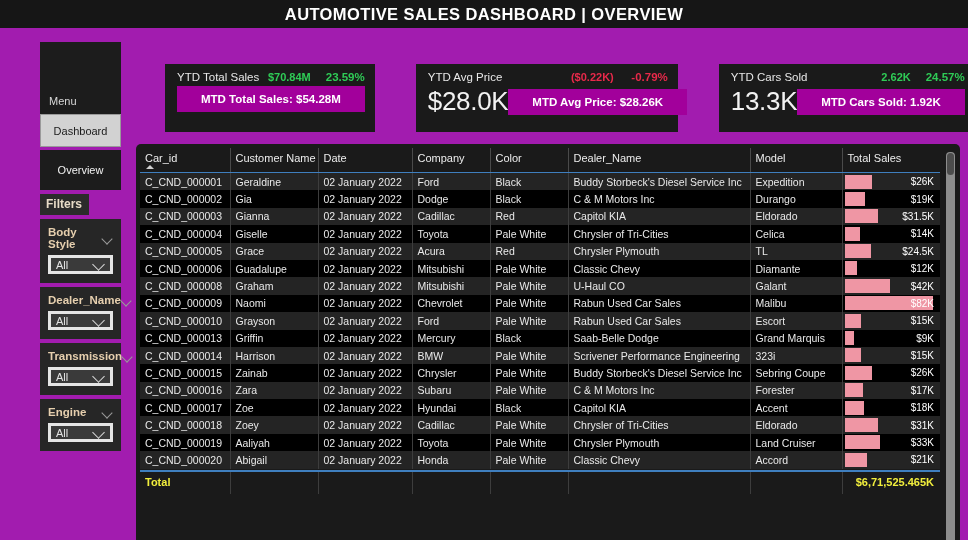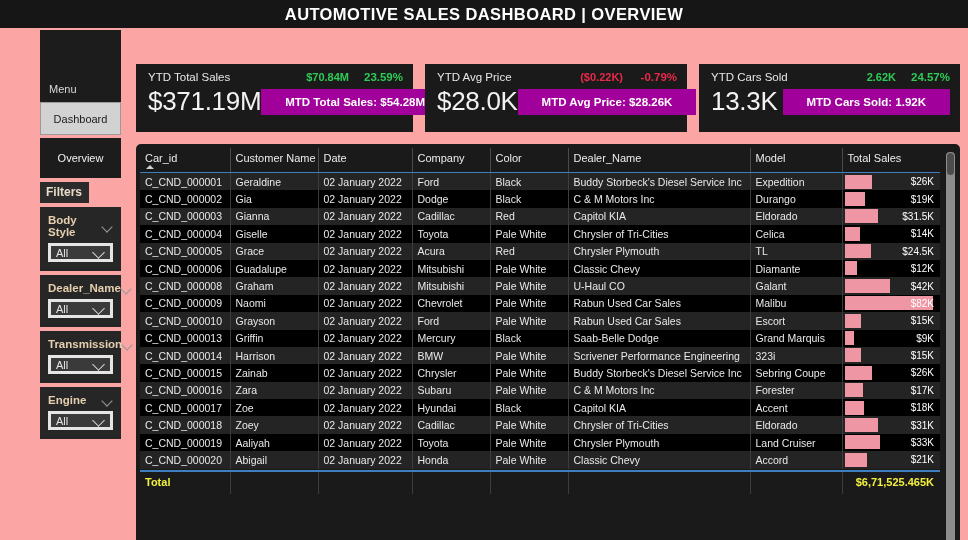--- a/index.html
+++ b/index.html
@@ -9,21 +9,21 @@
     height: 540px;
     background: #000000;
     font-family: "Liberation Sans", sans-serif;
     overflow: hidden;
   }
 
   #app {
     position: relative;
     width: 968px;
     height: 540px;
-    background: #fca5a5;
+    background: #a21caf;
   }
 
   
   .titlebar {
     height: 28px;
     background: #161616;
     display: flex;
     align-items: center;
     justify-content: center;
   }
@@ -38,21 +38,21 @@
   .body-area {
     position: relative;
     height: 512px;
     padding: 0;
   }
 
   
   .sidebar {
     position: absolute;
     left: 8px;
-    top: 2px;
+    top: 14px;
     width: 113px;
     height: 490px;
     padding-left: 32px;
   }
   .menu-panel {
     background: #1c1c1c;
     height: 72px;
     position: relative;
   }
   .menu-label {
@@ -154,20 +154,21 @@
     top: 36px;
     width: 824px;
     display: flex;
     gap: 12px;
   }
   .kpi-card {
     background: #1a1a1a;
     height: 68px;
     padding: 7px 10px 0 12px;
     position: relative;
+    margin-left: 29px;
   }
   .kpi-card.c1 { width: 277px; }
   .kpi-card.c2 { width: 262px; }
   .kpi-card.c3 { width: 261px; }
   .kpi-head {
     display: flex;
     align-items: baseline;
   }
   .kpi-title {
     color: #e7e7e7;
@@ -398,21 +399,20 @@
     </div>
 
     <div class="kpi-row">
       <div class="kpi-card c1">
         <div class="kpi-head">
           <span class="kpi-title">YTD Total Sales</span>
           <span class="kpi-delta" style="color:#2fcb56">$70.84M</span>
           <span class="kpi-pct" style="color:#2fcb56">23.59%</span>
         </div>
         <div class="kpi-bottom">
-          <span class="kpi-value">$371.19M</span>
           <span class="kpi-pill">MTD Total Sales: $54.28M</span>
         </div>
       </div>
 
       <div class="kpi-card c2">
         <div class="kpi-head">
           <span class="kpi-title">YTD Avg Price</span>
           <span class="kpi-delta" style="color:#e8294a">($0.22K)</span>
           <span class="kpi-pct" style="color:#e8294a">-0.79%</span>
         </div>

